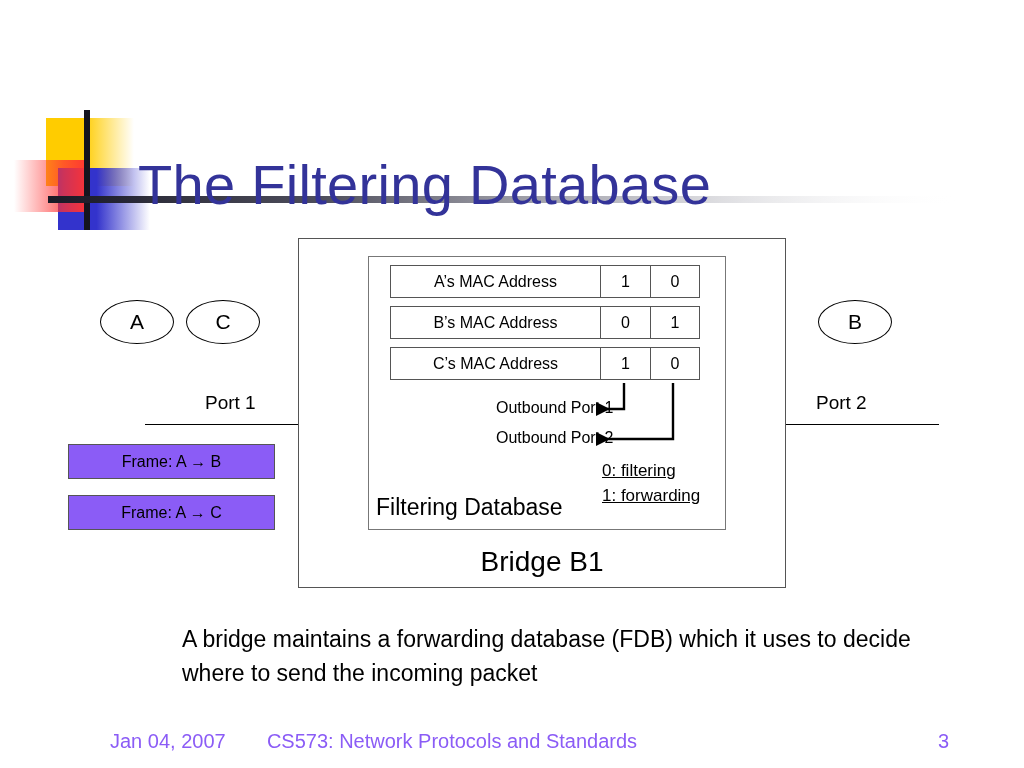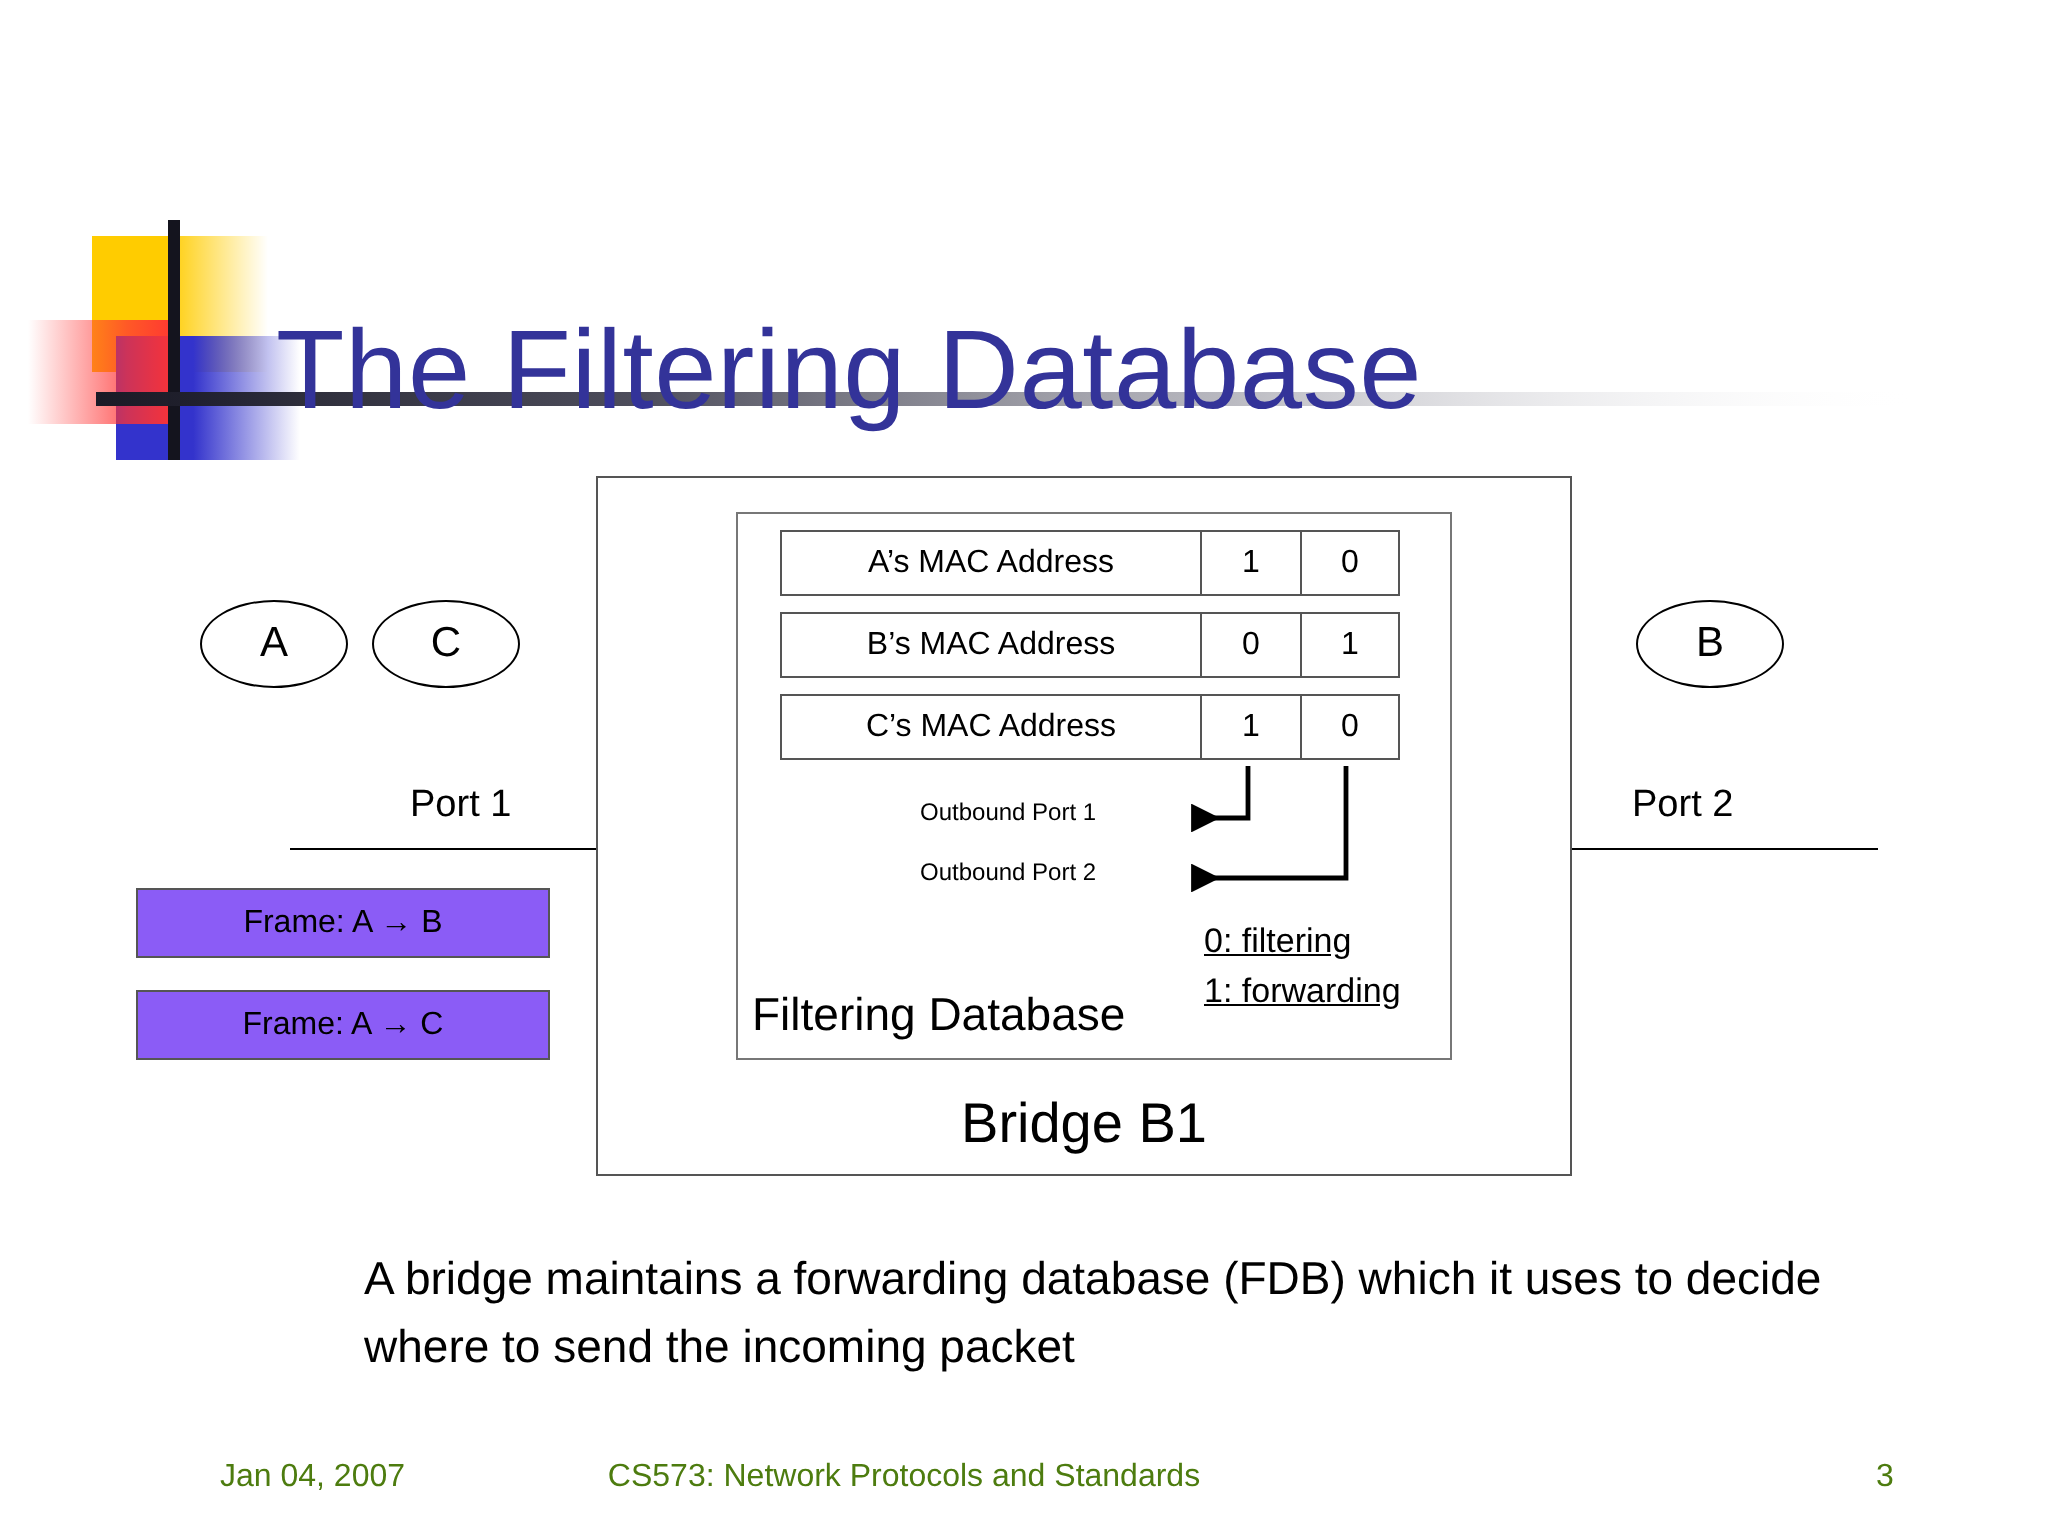--- a/index.html
+++ b/index.html
@@ -154,23 +154,24 @@
   #arrows-svg {
     position: absolute;
     left: 440px;
     top: 385px;
     width: 300px;
     height: 70px;
     overflow: visible;
   }
   .outbound-label {
     position: absolute;
-    font-size: 12px;
-    color: #000;
-    white-space: nowrap;
+    font-size: 16px;
+    color: #000;
+    white-space: nowrap;
+    margin-left: 36px;
   }
   #legend {
     position: absolute;
     left: 602px;
     top: 459px;
     font-size: 17px;
     line-height: 1.45;
     color: #000;
     white-space: nowrap;
     text-decoration: underline;
@@ -187,22 +188,22 @@
     color: #000;
   }
 
   
   #footer {
     position: absolute;
     left: 0;
     top: 730px;
     width: 1024px;
     height: 30px;
-    font-size: 16px;
-    color: #4d7c0f;
+    font-size: 20px;
+    color: #8b5cf6;
   }
   #footer-date { position: absolute; left: 110px; top: 0; white-space: nowrap; }
   #footer-center { position: absolute; left: 0; top: 0; width: 904px; text-align: center; white-space: nowrap; }
   #footer-page { position: absolute; left: 938px; top: 0; white-space: nowrap; }
 </style>
 </head>
 <body>
 
 <div id="slide">
 

